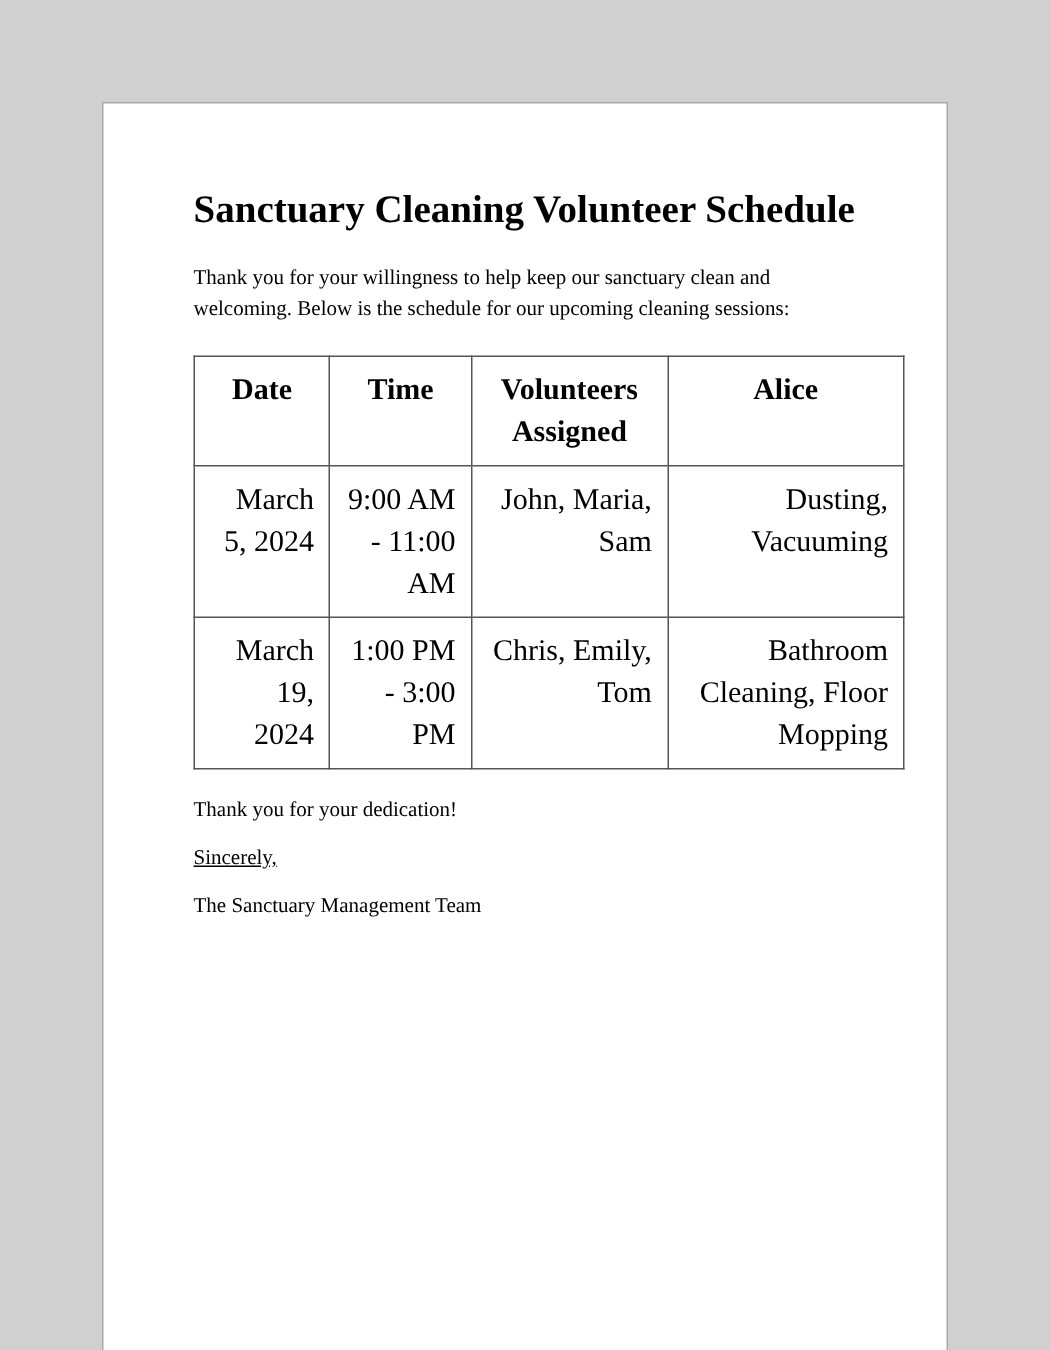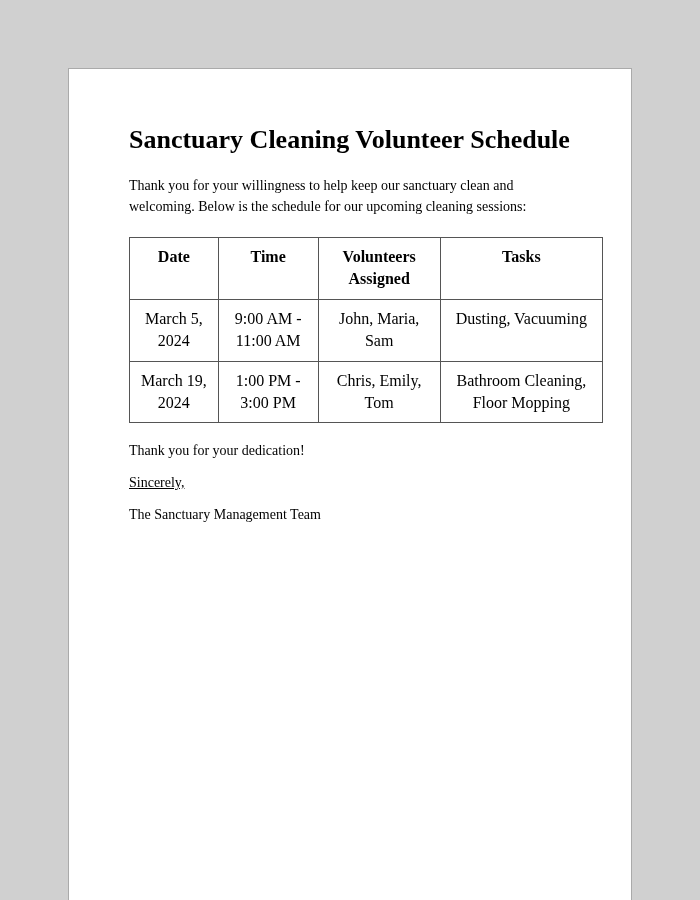--- a/index.html
+++ b/index.html
@@ -41,38 +41,38 @@
     .intro-text {
       font-size: 14px;
       margin-bottom: 20px;
       line-height: 1.5;
     }
 
     table {
       width: 100%;
       border-collapse: collapse;
       margin-bottom: 20px;
-      font-size: 16px;
+      font-size: 20px;
     }
 
     table th, table td {
       border: 1px solid #555555;
       padding: 8px 10px;
       vertical-align: top;
       line-height: 1.4;
     }
 
     table thead th {
       font-weight: bold;
       text-align: center;
       background: #ffffff;
     }
 
     table tbody td {
-      text-align: center;
+      text-align: right;
     }
 
     .note-text {
       font-size: 14px;
       margin-bottom: 14px;
       line-height: 1.5;
     }
 
     .thanks-text {
       font-size: 14px;
@@ -98,21 +98,21 @@
 
 
   <p class="intro-text">Thank you for your willingness to help keep our sanctuary clean and welcoming. Below is the schedule for our upcoming cleaning sessions:</p>
 
   <table>
     <thead>
       <tr>
         <th>Date</th>
         <th>Time</th>
         <th>Volunteers Assigned</th>
-        <th>Tasks</th>
+        <th>Alice</th>
       </tr>
     </thead>
     <tbody id="table-body">
     <tr>
           <td>March 5, 2024</td>
           <td>9:00 AM - 11:00 AM</td>
           <td>John, Maria, Sam</td>
           <td>Dusting, Vacuuming</td>
         </tr>
         <tr>

